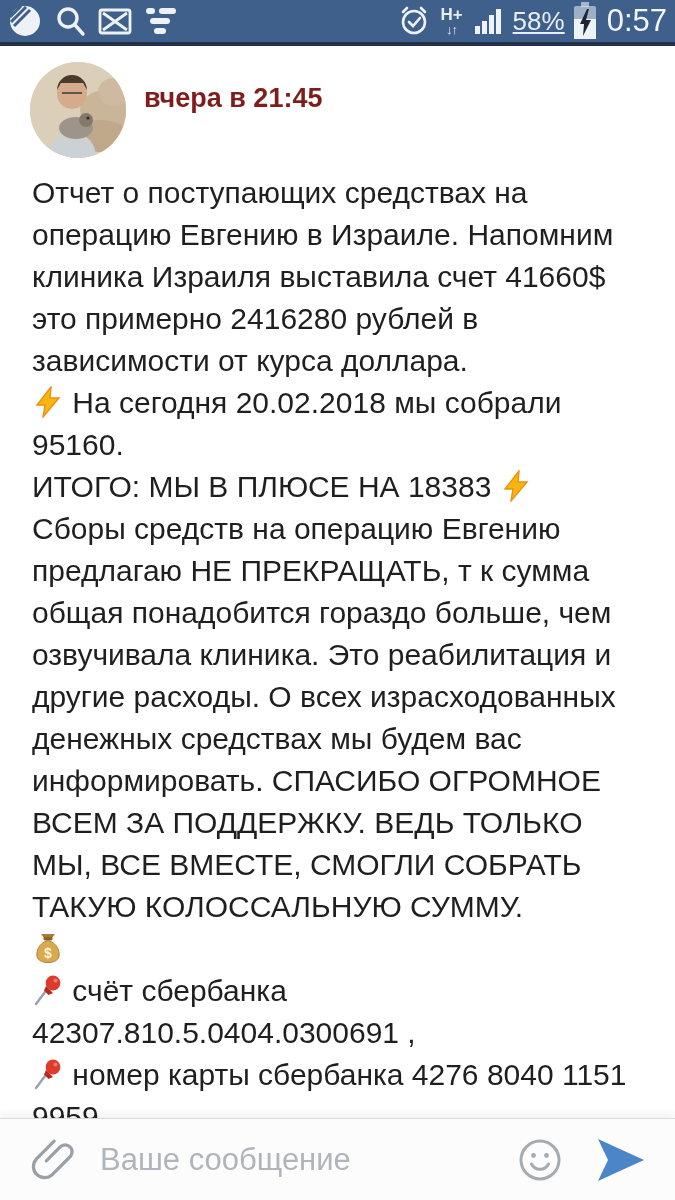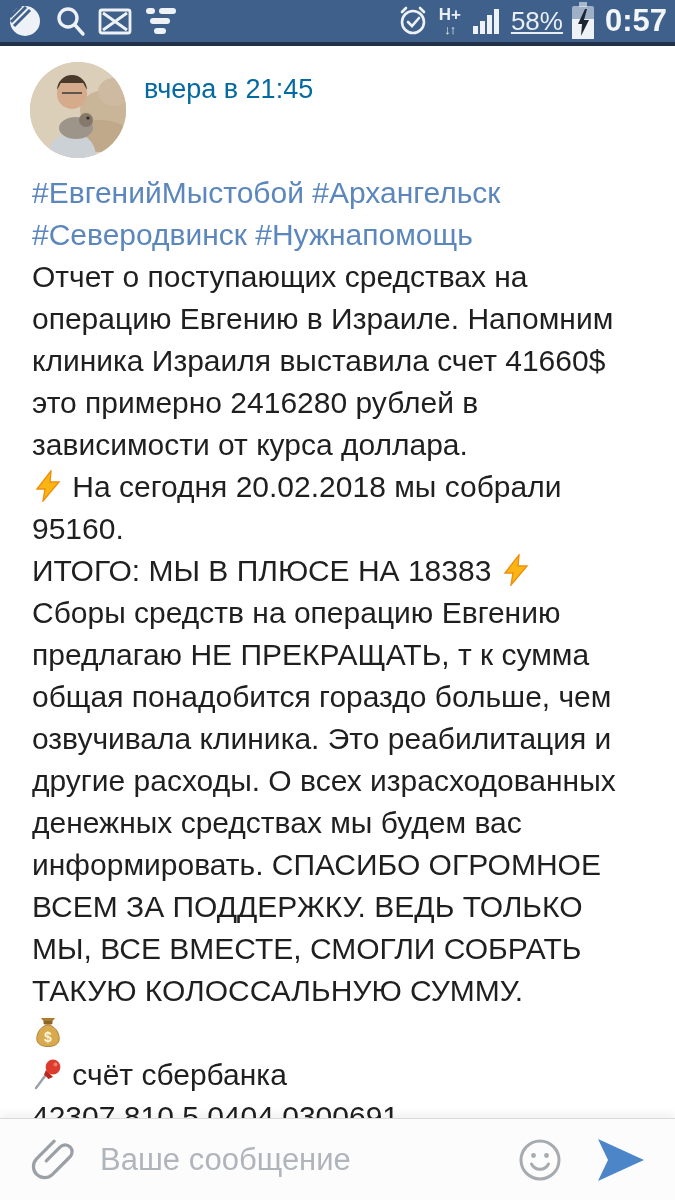--- a/index.html
+++ b/index.html
@@ -7,31 +7,31 @@
   .screen{position:relative;width:675px;height:1200px;background:#ffffff;overflow:hidden;margin:0 auto;}
 
   
   .statusbar{position:absolute;top:0;left:0;width:675px;height:42px;background:#3e608a;
     display:flex;align-items:center;padding:0 8px;box-sizing:border-box;color:#e9eef4;}
   .statusbar-edge{position:absolute;top:42px;left:0;width:675px;height:4px;background:#22304a;}
   .sb-left{display:flex;align-items:center;gap:12px;}
   .sb-right{margin-left:auto;display:flex;align-items:center;gap:8px;}
   .sb-icon{display:inline-flex;align-items:center;justify-content:center;}
   .sb-text{font-size:26px;color:#e9eef4;letter-spacing:0;text-decoration:underline;}
-  .sb-time{font-size:31px;color:#f2f5f9;margin-left:2px;font-weight:bold;}
+  .sb-time{font-size:31px;color:#f2f5f9;margin-left:2px;}
   .hplus{display:flex;flex-direction:column;align-items:center;line-height:1;margin:0 2px;}
   .hplus .hp{font-size:17px;font-weight:bold;color:#e9eef4;}
   .hplus .ar{font-size:13px;color:#e9eef4;letter-spacing:-1px;}
 
   
   .post-header{position:absolute;top:62px;left:30px;right:20px;display:flex;align-items:flex-start;}
   .avatar{width:96px;height:96px;border-radius:50%;overflow:hidden;flex:0 0 auto;background:#d9cbb6;}
   .post-header-text{margin-left:18px;padding-top:12px;}
   .group-name{font-size:30px;font-weight:bold;color:#4a76a8;white-space:nowrap;cursor:pointer;}
-  .post-time{font-size:27px;color:#0369a1;}
+  .post-time{font-size:27px;color:#7f1d1d;margin-top:9px;font-weight:bold;}
 
   
   .post-text{position:absolute;top:172px;left:32px;width:612px;font-size:30px;color:#1f1f1f;}
   .post-line{line-height:42px;min-height:42px;word-wrap:break-word;}
   .hashtag{color:#5b87bd;cursor:pointer;}
   .inline-icon{display:inline-block;width:32px;height:32px;vertical-align:-5px;}
   .inline-icon svg{width:32px;height:32px;display:block;}
 
   
   .composer{position:absolute;left:0;bottom:0;width:675px;height:82px;background:#fcfcfd;
@@ -131,21 +131,20 @@
         <circle cx="56" cy="58" r="7" fill="#85796b"></circle>
         <circle cx="58" cy="56" r="1.6" fill="#2e2a25"></circle>
       </svg>
     </div>
     <div class="post-header-text">
       <div class="post-time">вчера в 21:45</div>
     </div>
   </div>
 
   <div class="post-text" id="post-text">
-      <div class="post-line"><span class="hashtag">#ЕвгенийМыстобой</span> <span class="hashtag">#Архангельск</span> <span class="hashtag">#Северодвинск</span> <span class="hashtag">#Нужнапомощь</span></div>
       <div class="post-line"><span>Отчет о поступающих средствах на операцию Евгению в Израиле. Напомним клиника Израиля выставила счет 41660$ это примерно 2416280 рублей в зависимости от курса доллара.</span></div>
       <div class="post-line"><span class="inline-icon"><svg viewBox="0 0 32 32">
             <path d="M19 1 L5 19 h8 L11 31 L27 12 h-9 Z" fill="#f9b612" stroke="#ef8f0e" stroke-width="1.4"></path>
           </svg></span><span> На сегодня 20.02.2018 мы собрали 95160.</span></div>
       <div class="post-line"><span>ИТОГО: МЫ В ПЛЮСЕ НА 18383 </span><span class="inline-icon"><svg viewBox="0 0 32 32">
             <path d="M19 1 L5 19 h8 L11 31 L27 12 h-9 Z" fill="#f9b612" stroke="#ef8f0e" stroke-width="1.4"></path>
           </svg></span></div>
       <div class="post-line"><span>Сборы средств на операцию Евгению предлагаю НЕ ПРЕКРАЩАТЬ, т к сумма общая понадобится гораздо больше, чем озвучивала клиника. Это реабилитация и другие расходы. О всех израсходованных денежных средствах мы будем вас информировать. СПАСИБО ОГРОМНОЕ ВСЕМ ЗА ПОДДЕРЖКУ. ВЕДЬ ТОЛЬКО МЫ, ВСЕ ВМЕСТЕ, СМОГЛИ СОБРАТЬ ТАКУЮ КОЛОССАЛЬНУЮ СУММУ.</span></div>
       <div class="post-line"><span class="inline-icon"><svg viewBox="0 0 32 32">
       <path d="M12 6 L9 2 h14 L20 6 Z" fill="#a97c2f"></path>

